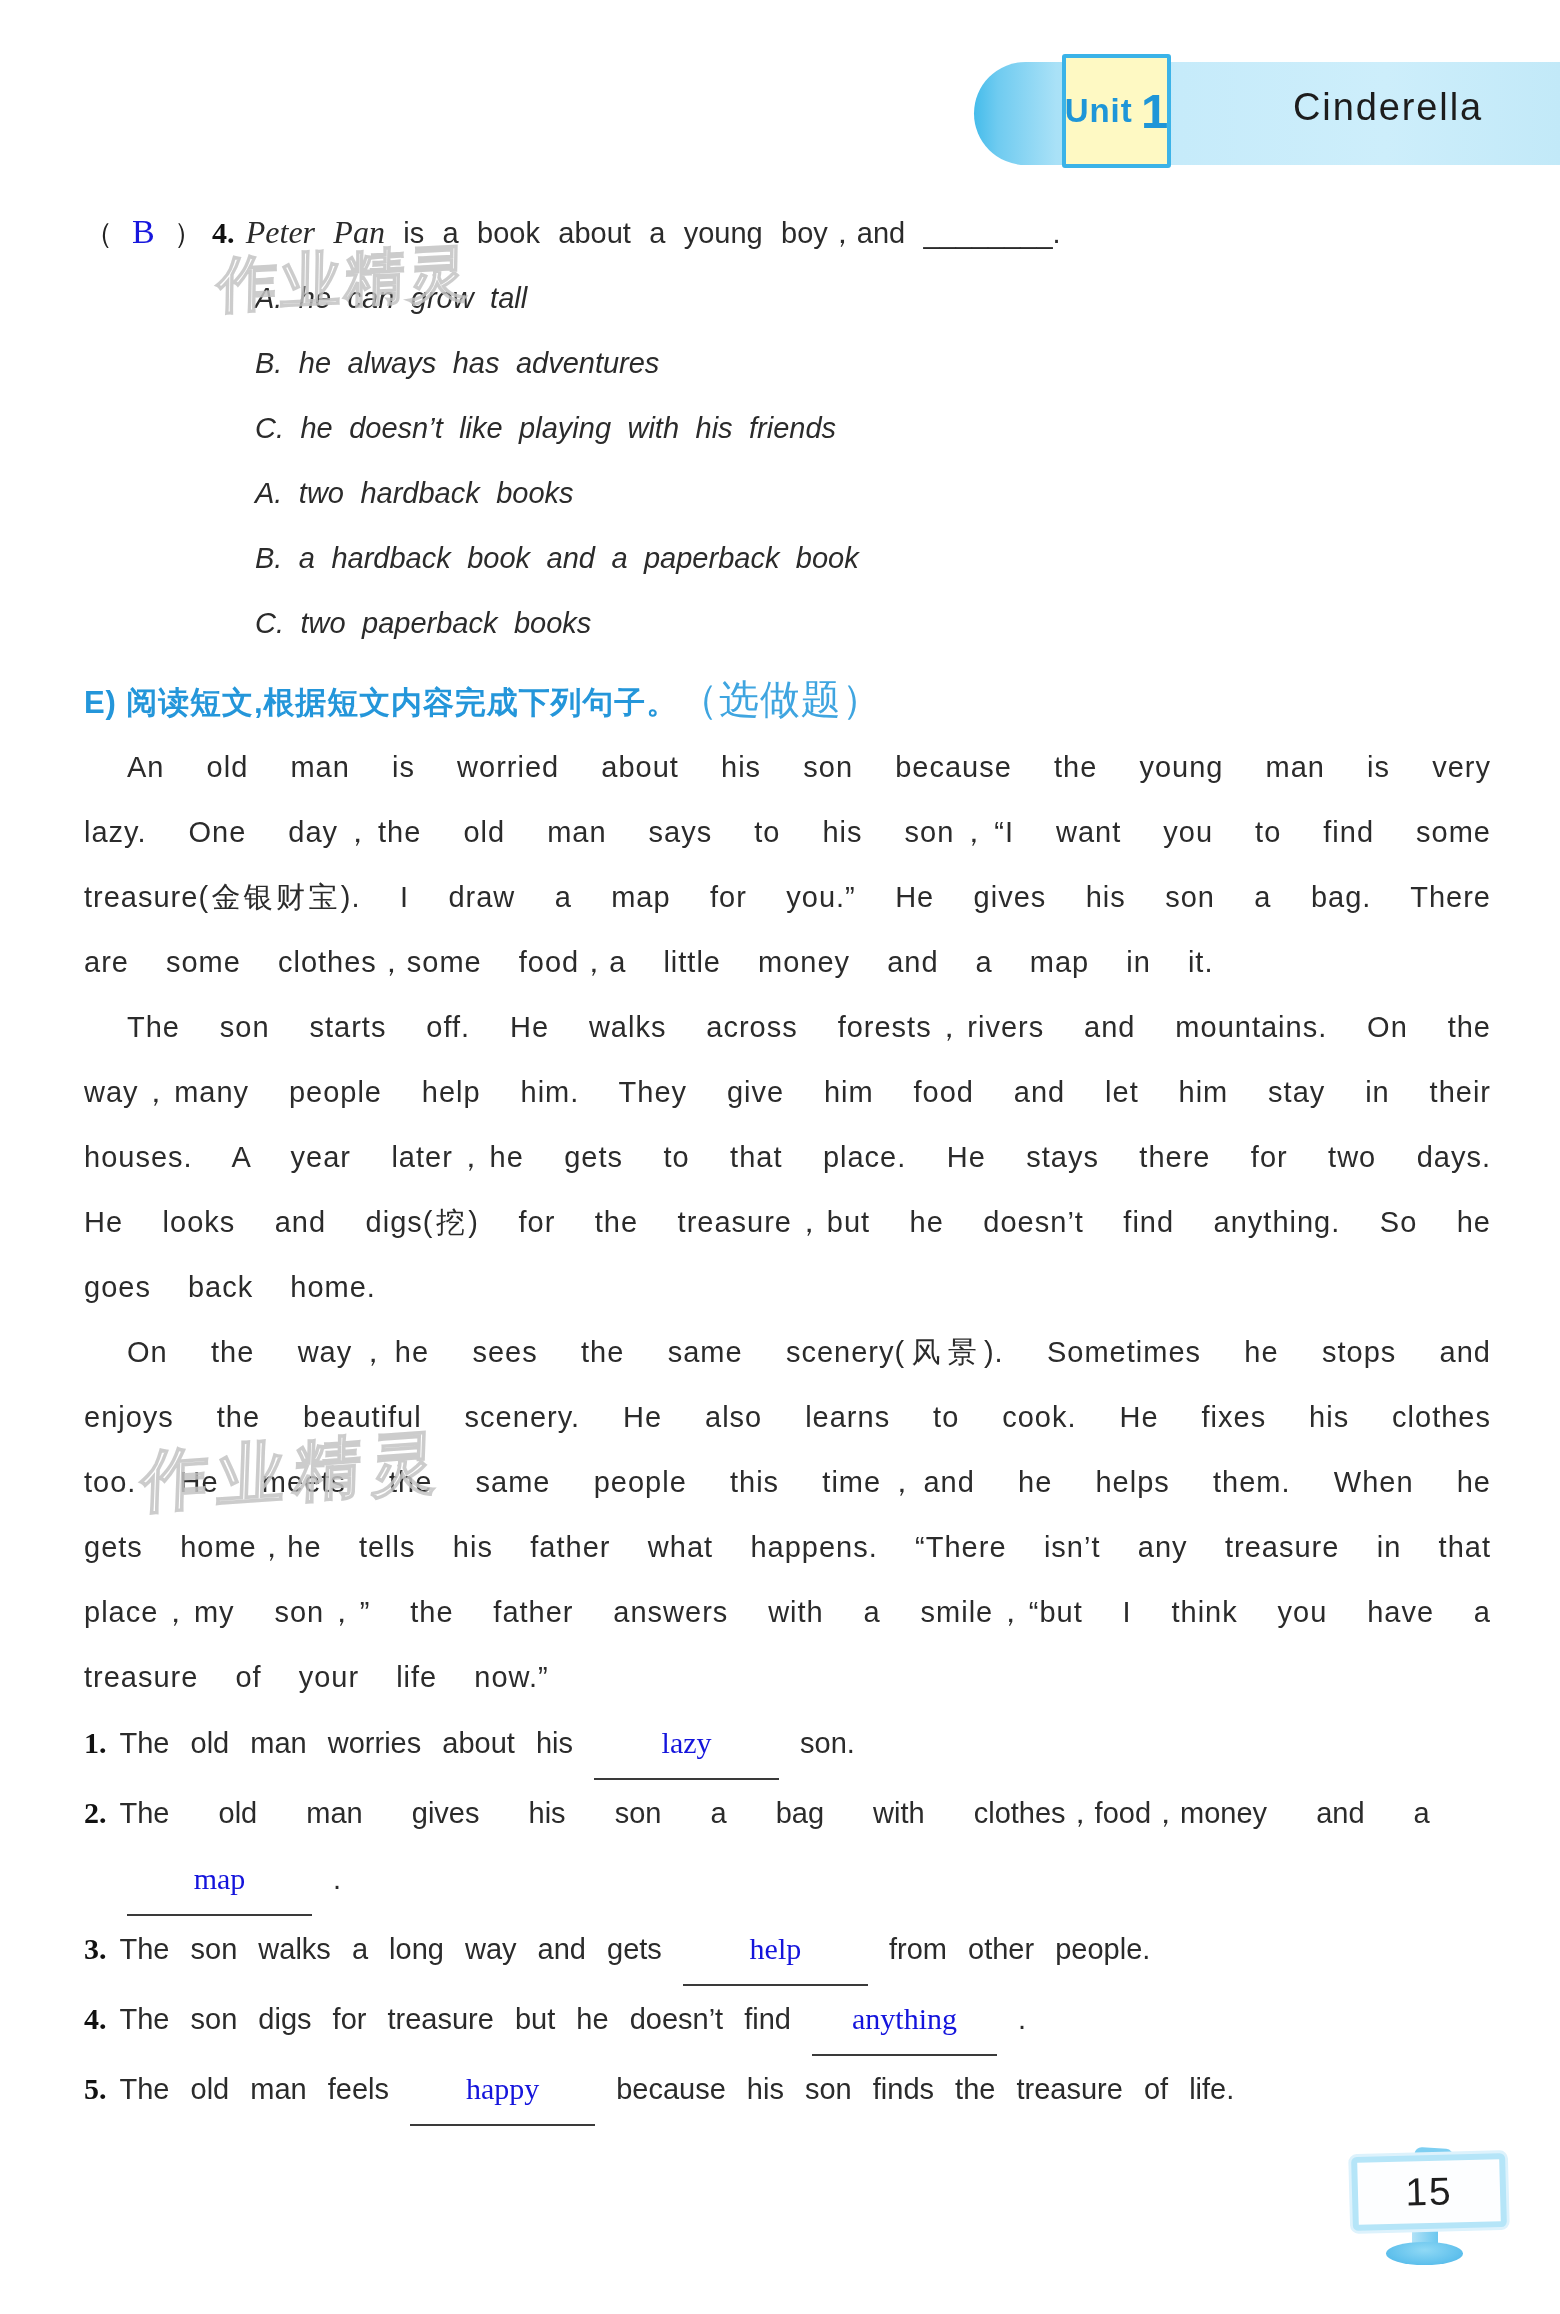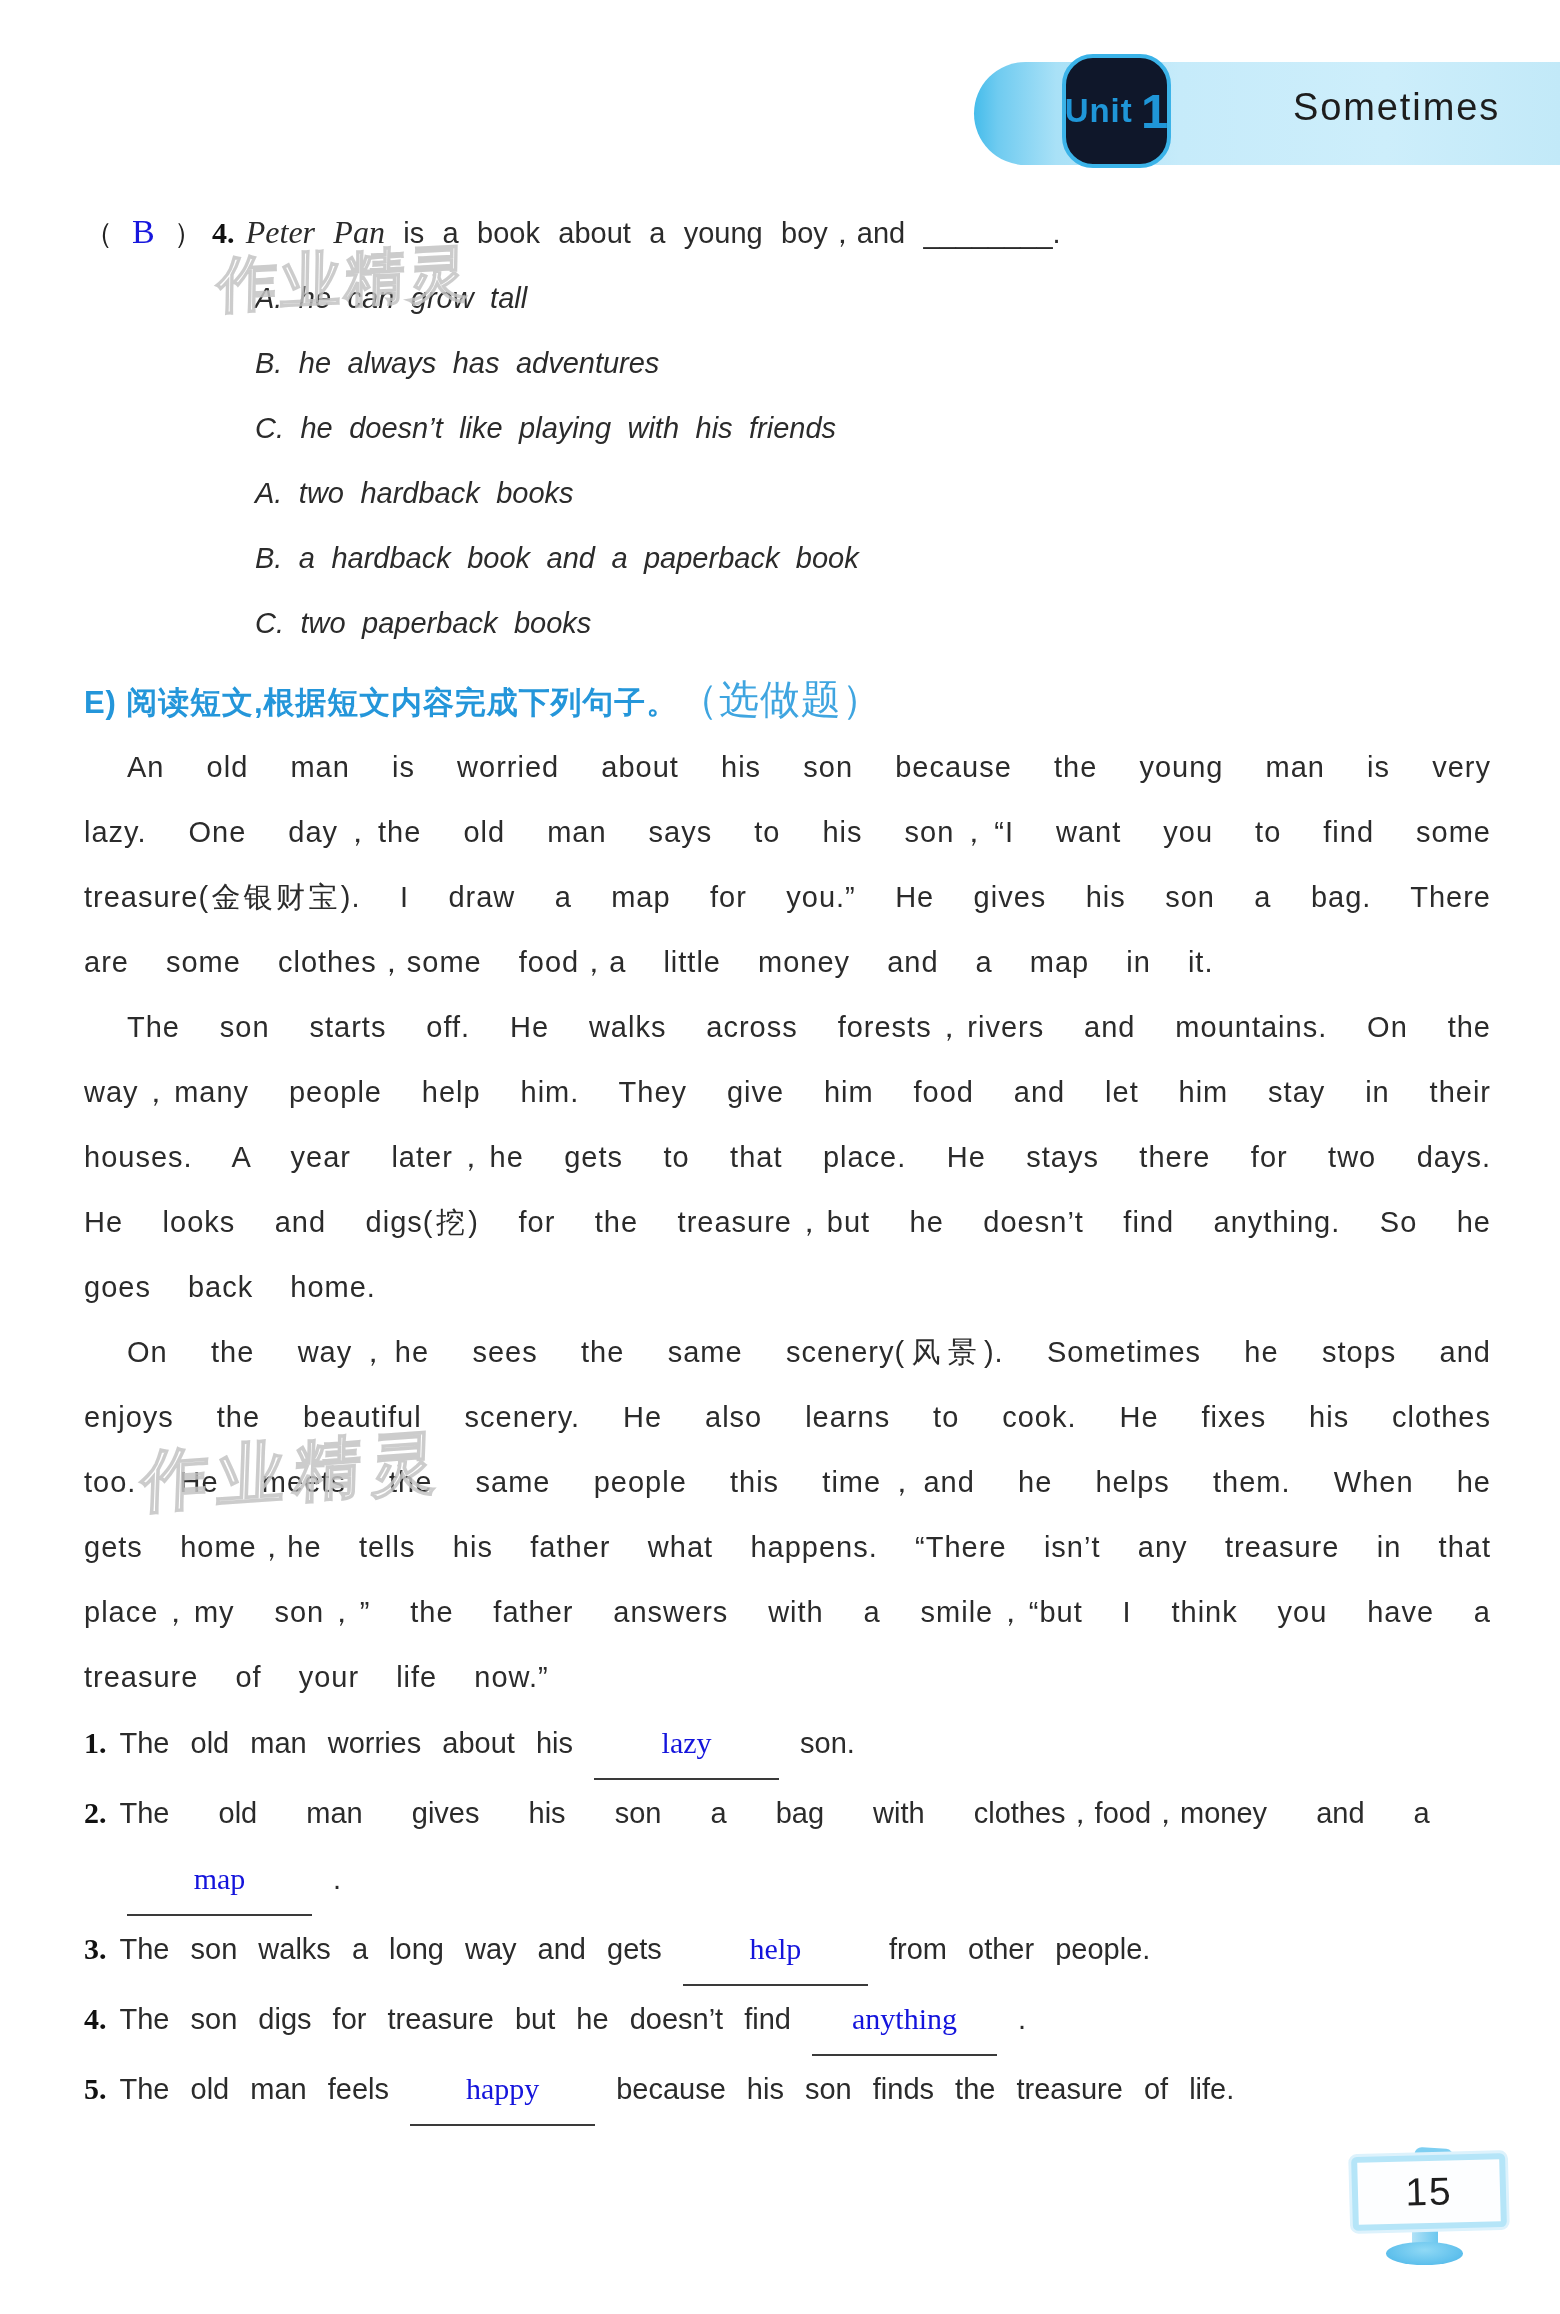--- a/index.html
+++ b/index.html
@@ -10,21 +10,21 @@
   }
 
   
   .banner {
     position:absolute; top:62px; left:974px; width:587px; height:103px;
     border-radius:52px 0 0 52px;
     background:linear-gradient(90deg,#45bceb 0%,#6fcbf0 4%,#a9e1f7 14%,#c6ebfa 35%,#cdeefb 70%,#c2e9f8 100%);
   }
   .unit-box {
     position:absolute; top:54px; left:1062px; width:109px; height:114px;
-    background:#0f172a; border:4.7px solid #3bb3e8; border-radius:31px;
+    background:#fef9c3; border:4.7px solid #3bb3e8; border-radius:3px;
     display:flex; align-items:center; justify-content:center; gap:8.4px;
     box-sizing:border-box;
   }
   .unit-word { color:#1f96d8; font-size:33px; font-weight:700; letter-spacing:0.9px; }
   .unit-num  { color:#1f96d8; font-size:49px; font-weight:700; }
   .banner-title {
     position:absolute; top:86px; left:1293px; font-size:38px; color:#1d1d1d;
     letter-spacing:1.9px; font-weight:500;
   }
 
@@ -97,21 +97,21 @@
 </head>
 <body>
 
 <div class="page">
 
   <div class="banner"></div>
   <div class="unit-box">
     <span class="unit-word">Unit</span>
     <span class="unit-num">1</span>
   </div>
-  <div class="banner-title">Sometimes</div>
+  <div class="banner-title">Cinderella</div>
 
   <div class="watermark wm1">作业精灵</div>
   <div class="watermark wm2">作业精灵</div>
 
   <div class="content">
 
     <div class="mc-stem">
       <span class="paren">（</span><span class="ans-letter">B</span><span class="paren">）</span><span class="qnum">4.</span><i class="stem-italic">Peter Pan</i><span> is a book about a young boy，and ________.</span>
     </div>
     <div class="mc-options">

